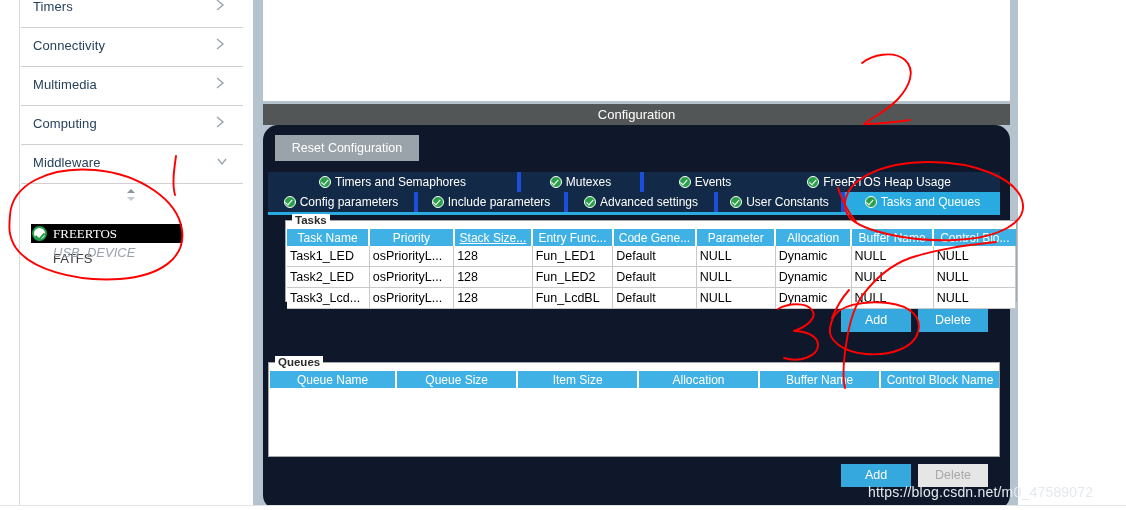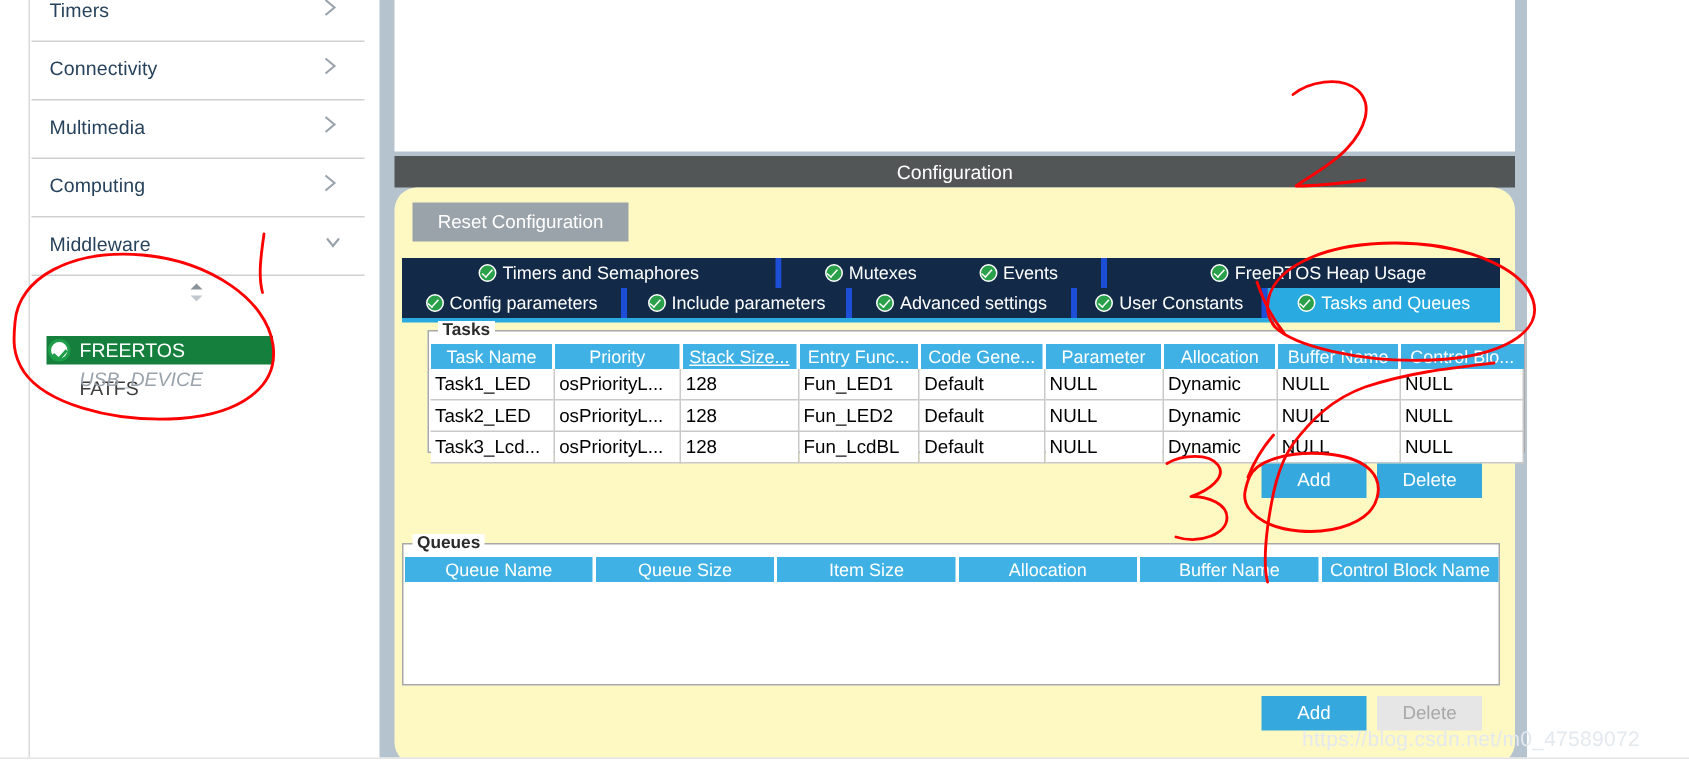--- a/index.html
+++ b/index.html
@@ -73,21 +73,22 @@
     box-sizing: border-box;
   }
   .mw-child .mw-label {
     position: absolute;
     left: 22px; top: 2px;
     font-size: 13px;
     color: #3d3d3d;
     white-space: nowrap;
   }
   .mw-child.selected {
-    background: #15803d;
+    background: #000000;
+    font-family: Liberation Serif, serif;
   }
   .mw-child.selected .mw-label { color: #ffffff; }
   .mw-child.disabled .mw-label {
     color: #9aa3ab;
     font-style: italic;
   }
   .check-badge {
     position: absolute;
     left: 1px; top: 2px;
     width: 15px; height: 15px;
@@ -143,21 +144,21 @@
     background: #535656;
     color: #ffffff;
     font-size: 13px;
     text-align: center;
     line-height: 21px;
   }
   #config-body {
     position: absolute;
     left: 10px; top: 125px;
     width: 747px; height: 385px;
-    background: #fef9c3;
+    background: #0f172a;
     border-radius: 15px;
   }
 
   
   #reset-config-btn {
     position: absolute;
     left: 12px; top: 10px;
     width: 144px; height: 26px;
     background: #9aa3aa;
     color: #ffffff;
@@ -410,21 +411,21 @@
 
     <div id="config-titlebar">Configuration</div>
 
     <div id="config-body">
 
       <button id="reset-config-btn">Reset Configuration</button>
 
       <div class="tab-row" id="tab-row-1">
           <div class="tab" style="left: 0px; width: 253px;"><span class="tab-inner"><span class="tab-check"></span><span>Timers and Semaphores</span></span></div>
           <div class="tab" style="left: 253px; width: 123px;"><span class="tab-inner"><span class="tab-check"></span><span>Mutexes</span></span></div>
-          <div class="tab" style="left: 356px; width: 114px; text-decoration: underline;"><span class="tab-inner"><span class="tab-check"></span><span>Events</span></span></div>
+          <div class="tab" style="left: 382px; width: 114px; text-decoration: underline;"><span class="tab-inner"><span class="tab-check"></span><span>Events</span></span></div>
           <div class="tab" style="left: 490px; width: 242px;"><span class="tab-inner"><span class="tab-check"></span><span>FreeRTOS Heap Usage</span></span></div>
         </div>
       <div class="tab-row" id="tab-row-2">
           <div class="tab" style="left: 0px; width: 150px;"><span class="tab-inner"><span class="tab-check"></span><span>Config parameters</span></span></div>
           <div class="tab" style="left: 150px; width: 150px;"><span class="tab-inner"><span class="tab-check"></span><span>Include parameters</span></span></div>
           <div class="tab" style="left: 300px; width: 150px;"><span class="tab-inner"><span class="tab-check"></span><span>Advanced settings</span></span></div>
           <div class="tab" style="left: 450px; width: 127px;"><span class="tab-inner"><span class="tab-check"></span><span>User Constants</span></span></div>
           <div class="tab active" style="left: 577px; width: 155px;"><span class="tab-inner"><span class="tab-check"></span><span>Tasks and Queues</span></span></div>
         </div>
       <div id="tab-underline"></div>

